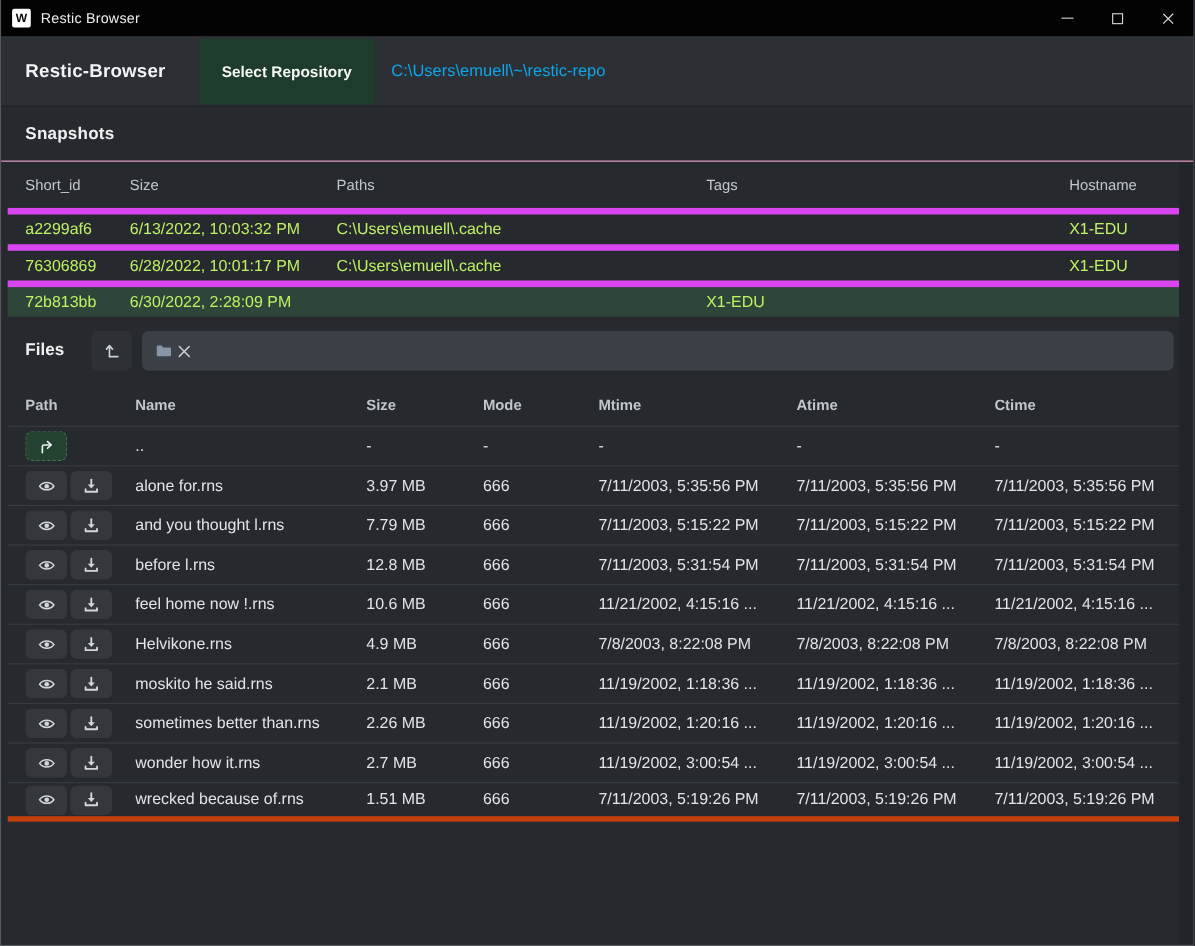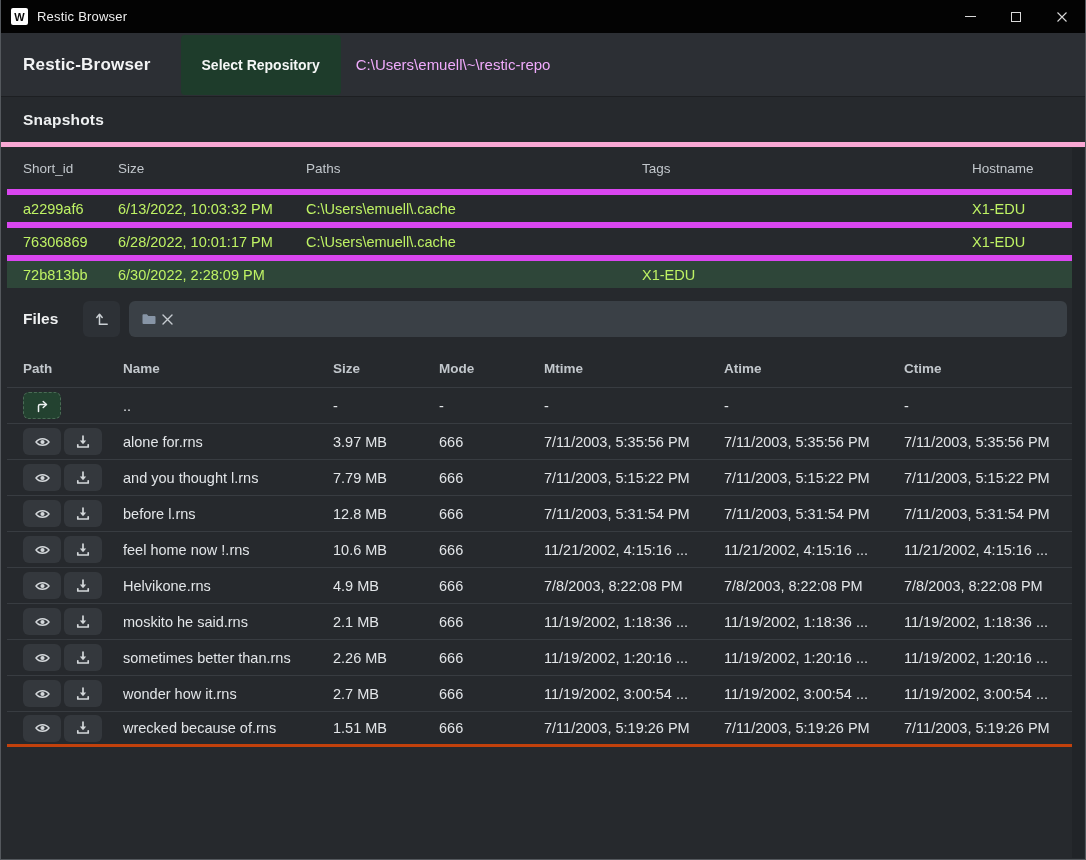--- a/index.html
+++ b/index.html
@@ -30,27 +30,27 @@
   
   .header {
     height:64px; background:#2c2f34; display:flex; align-items:center;
     padding:0 16px 0 22px; border-bottom:1px solid #1d1f22;
   }
   .app-name { color:#f2f3f4; font-size:17px; font-weight:bold; letter-spacing:.2px; }
   .select-repo-btn {
     margin-left:30px; background:#1e3c2b; color:#f5f7f6; border:none; border-radius:4px;
     font-family:inherit; font-size:14px; font-weight:bold; padding:0 21px; height:60px; cursor:pointer;
   }
-  .repo-path { margin-left:15px; color:#f0abfc; font-size:15px; }
+  .repo-path { margin-left:15px; color:#0ea5e9; font-size:15px; }
 
   
   .section-heading {
     height:50px; display:flex; align-items:center; padding-left:22px;
     color:#eef0f1; font-size:15.5px; font-weight:bold; letter-spacing:.2px;
-    border-bottom:5px solid #f9a8d4;
+    border-bottom:1px solid #f9a8d4;
   }
 
   
   .table { margin:0 13px 0 6px; }
   .thead { display:grid; align-items:center; padding-left:16px; color:#c2c7cc; font-size:13.5px; }
   .cell { white-space:nowrap; overflow:hidden; text-overflow:ellipsis; padding-right:10px; }
 
   
   .snap-grid { grid-template-columns:95px 188px 336px 330px 1fr; }
   .snap-head { height:42px; }
@@ -76,21 +76,21 @@
   .clear-btn { background:transparent; border:none; cursor:pointer; display:flex; align-items:center; padding:4px; }
 
   
   .files-grid { grid-template-columns:100px 210px 106px 105px 180px 180px 1fr; }
   .files-head { height:38px; margin-top:6px;font-weight:bold; }
   .frow {
     display:grid; grid-template-columns:100px 210px 106px 105px 180px 180px 1fr;
     align-items:center; height:36px; padding-left:16px;
     border-top:1px solid #383c41; color:#e2e5e8; font-size:14.5px;
   }
-  .frow:last-child { border-bottom:3px solid #c2410c; }
+  .frow:last-child { border-bottom:5px solid #c2410c; }
   .actions { display:flex; gap:3px; align-items:center; }
   .icon-btn {
     width:38px; height:27px; background:#34383d; border:none; border-radius:6px;
     display:flex; align-items:center; justify-content:center; cursor:pointer;
   }
   .updir-btn {
     width:38px; height:27px; background:#234230; border:1px dashed #4a6b55; border-radius:6px;
     display:flex; align-items:center; justify-content:center; cursor:pointer;
   }
 

